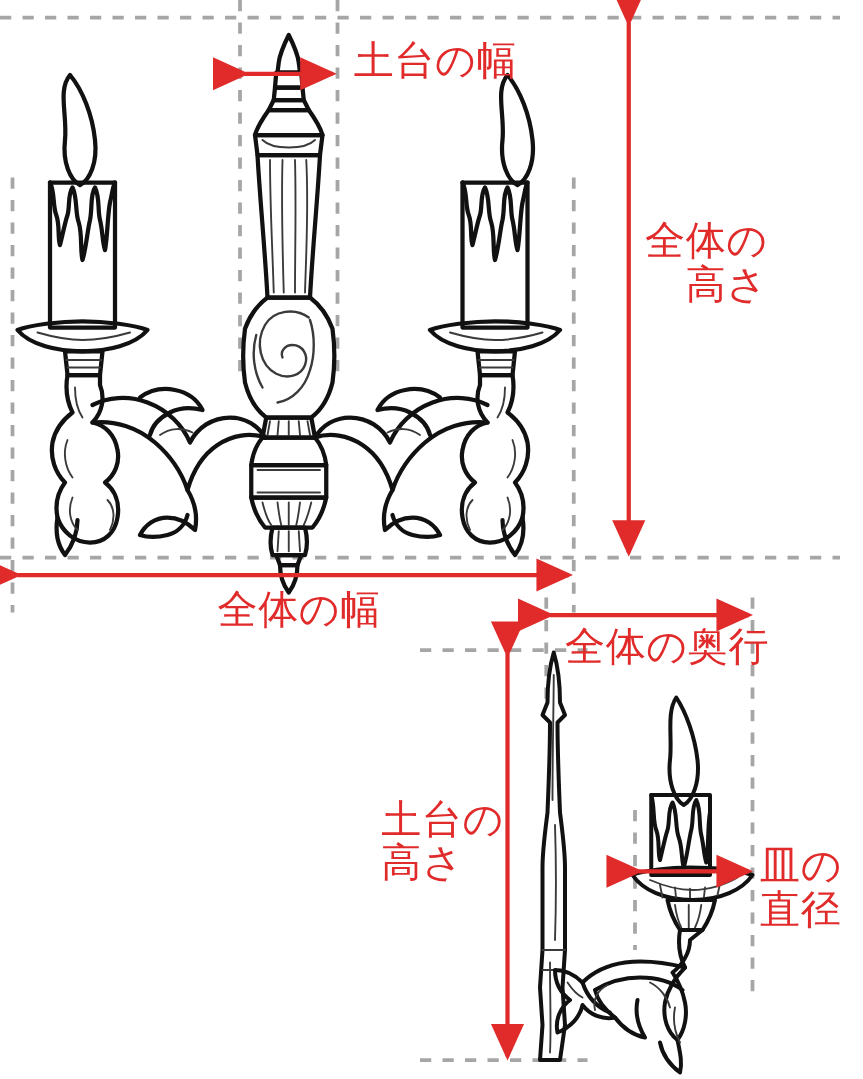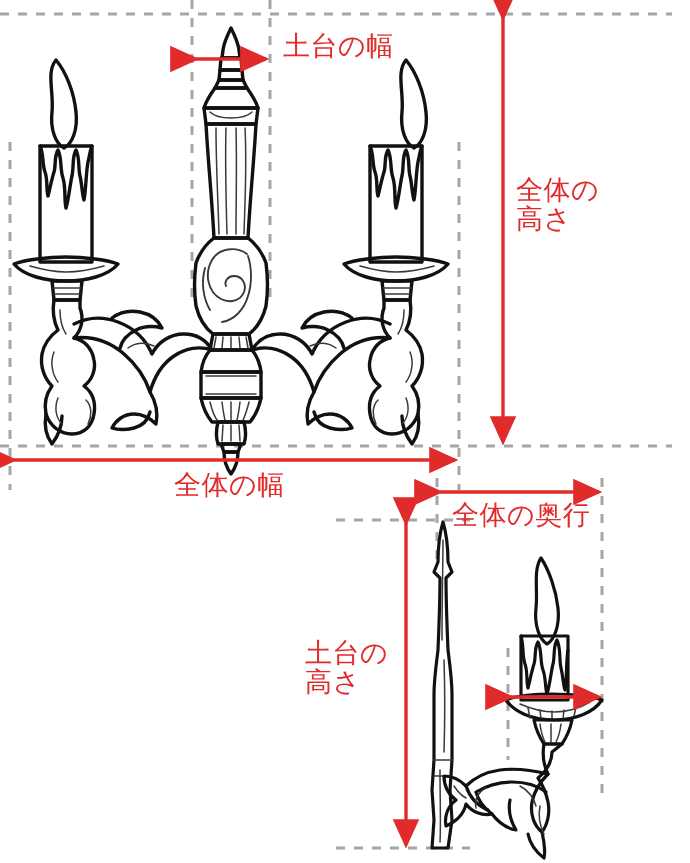--- a/index.html
+++ b/index.html
@@ -21,28 +21,28 @@
     position: absolute;
     left: 0;
     top: 0;
     width: 690px;
     height: 863px;
   }
   .dimlabel {
     position: absolute;
     color: #e12b2b;
     font-family: "DejaVu Sans", "Liberation Sans", sans-serif;
-    font-size: 27px;
+    font-size: 32px;
     line-height: 1.08;
     letter-spacing: 0.5px;
     white-space: pre-line;
     user-select: none;
   }
   .lbl-base-width  { left: 283px; top: 31px; }
-  .lbl-total-h     { left: 516px; top: 175px; text-align: left; }
+  .lbl-total-h     { left: 516px; top: 175px; text-align: right; }
   .lbl-total-w     { left: 174px; top: 470px; }
   .lbl-total-d     { left: 452px; top: 500px; }
   .lbl-base-h      { left: 305px; top: 638px; text-align: left; }
   .lbl-plate-d     { left: 608px; top: 675px; }
 </style>
 </head>
 <body>
 
 <div id="stage">
 
@@ -301,14 +301,16 @@
   <div class="dimlabel lbl-total-h">全体の
 高さ</div>
 
   <div class="dimlabel lbl-total-w">全体の幅</div>
 
   <div class="dimlabel lbl-total-d">全体の奥行</div>
 
   <div class="dimlabel lbl-base-h">土台の
 高さ</div>
 
+  <div class="dimlabel lbl-plate-d">皿の
+直径</div>
 
 </div>
 
 </body></html>

